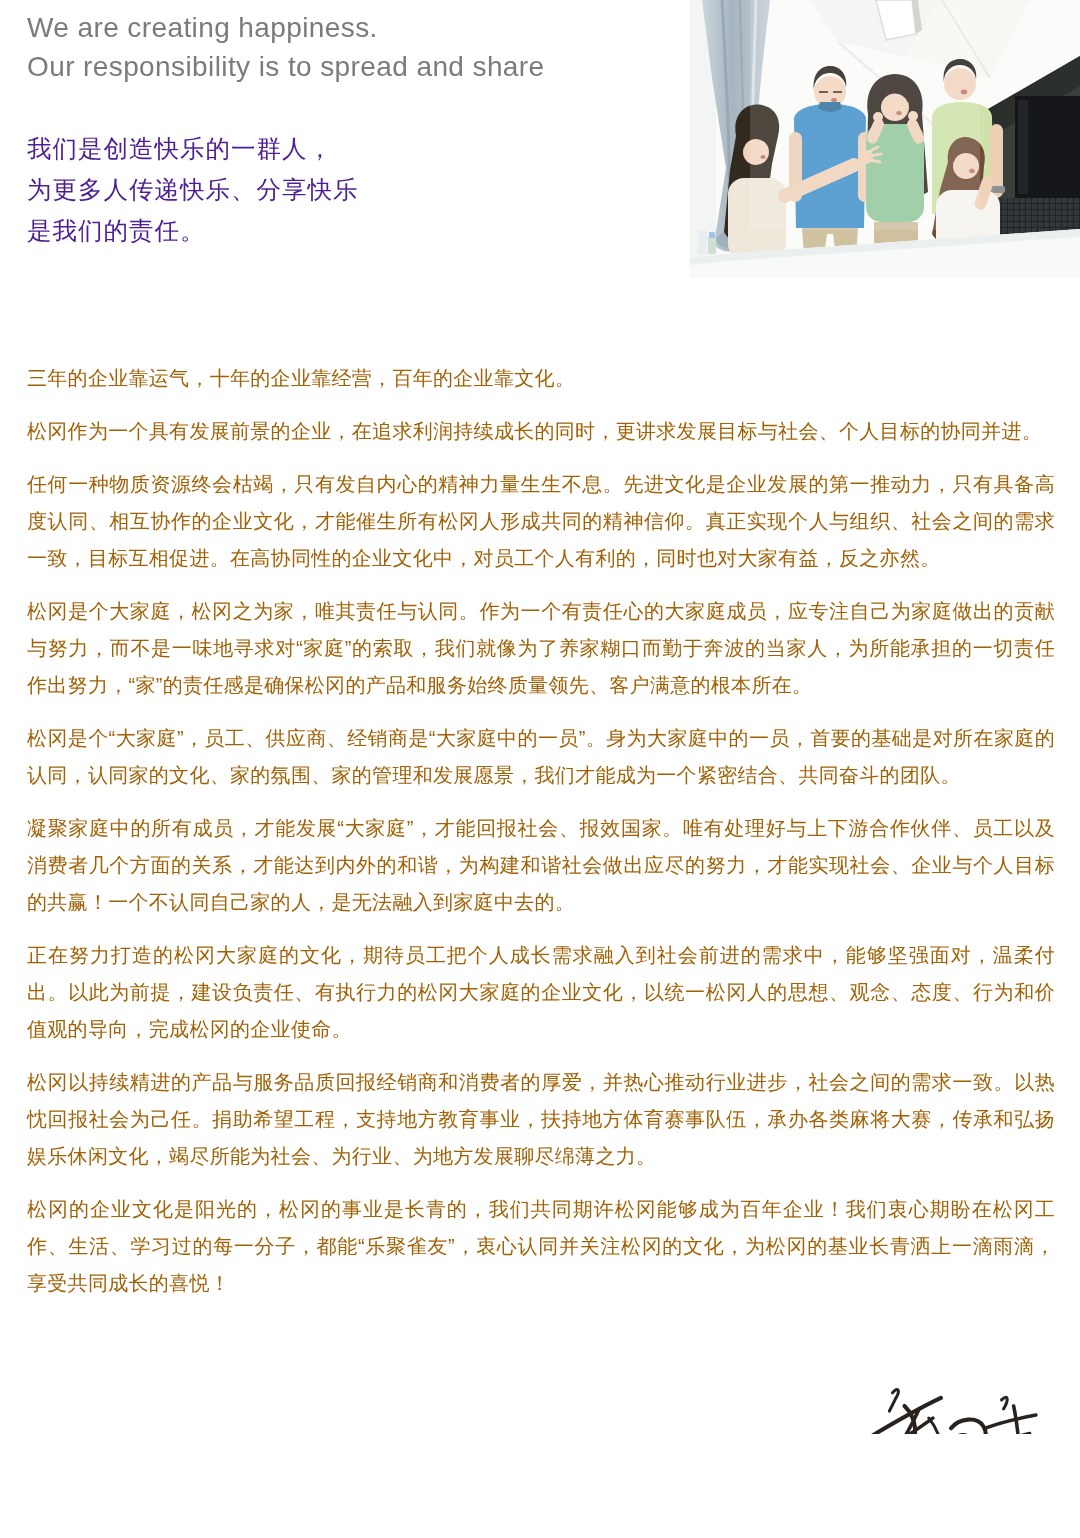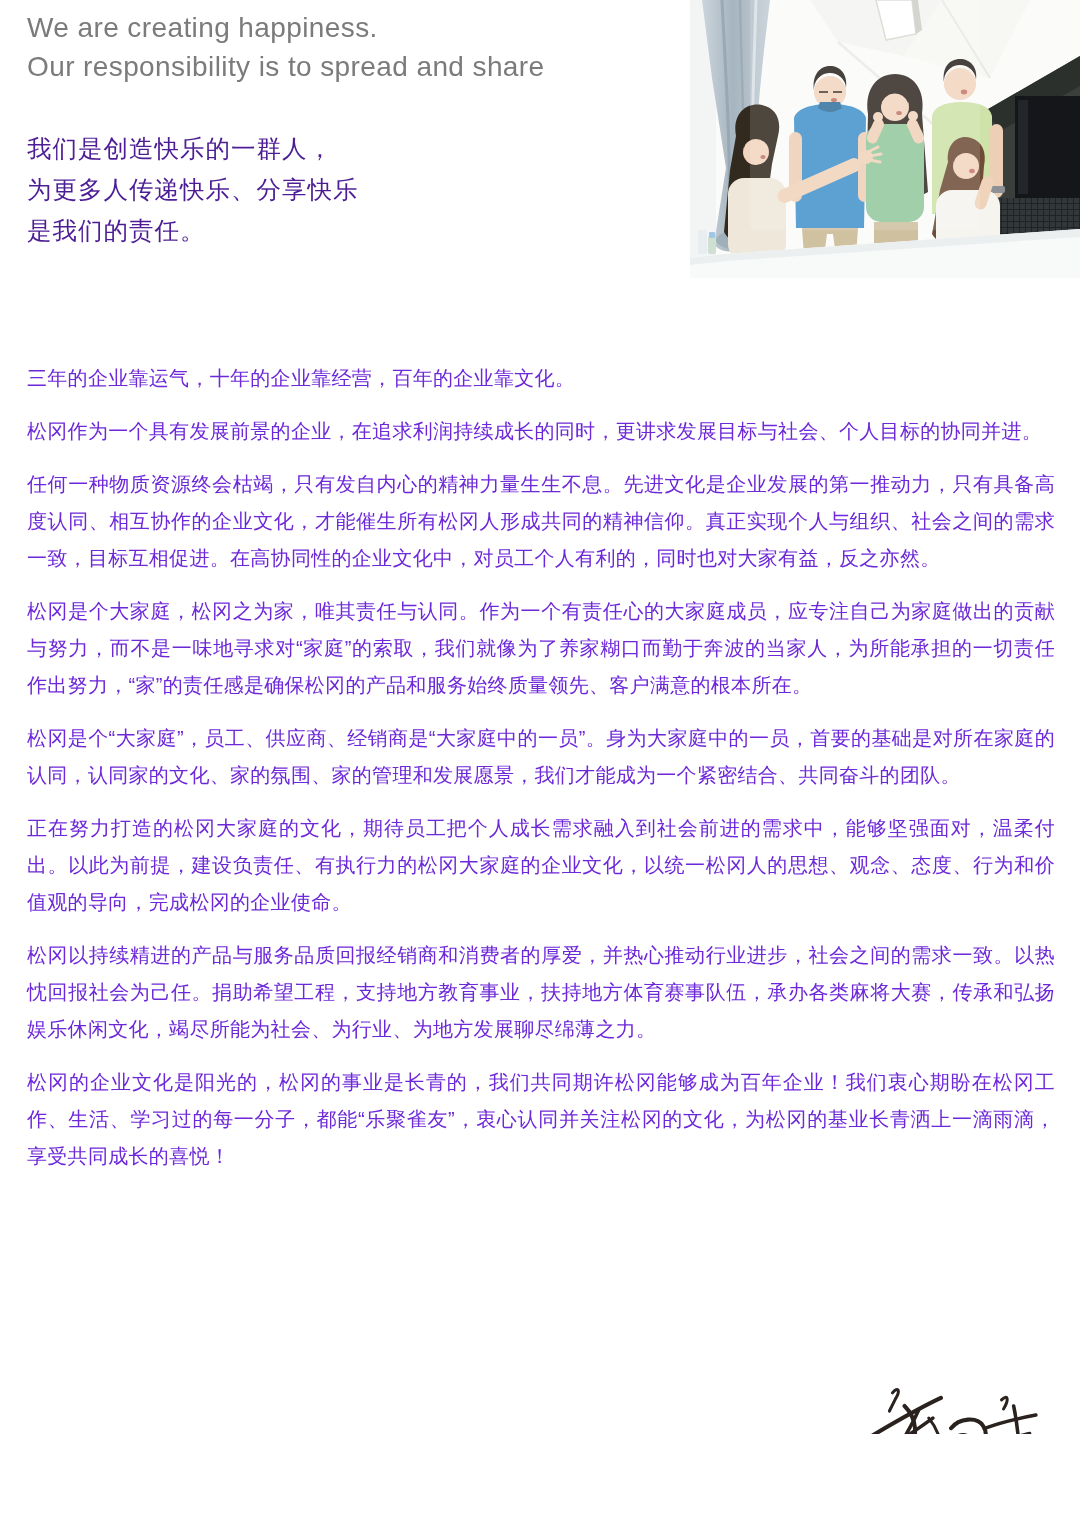--- a/index.html
+++ b/index.html
@@ -13,21 +13,21 @@
   .en-tagline span { display:block; }
   .cn-tagline { position:absolute; left:27px; top:128px; color:#4c1d95;
                 font-size:24.5px; line-height:41px; letter-spacing:1px; }
   .cn-tagline span { display:block; }
 
   .photo { position:absolute; left:690px; top:0; width:390px; height:278px; overflow:hidden; }
   .photo svg { display:block; width:390px; height:278px; }
 
   
   .letter { position:absolute; left:27px; top:360px; width:1028px;
-            color:#6d28d9; font-size:20px; line-height:37px;
+            color:#a16207; font-size:20px; line-height:37px;
             text-align:justify; letter-spacing:0.3px; }
   .letter p { margin:0 0 16px 0; }
 
   
   .sig-label { position:absolute; left:757px; top:1448px; color:#ec4899;
                font-size:21px; letter-spacing:2px; }
   .sig-svg { position:absolute; left:848px; top:1383px; width:202px; height:148px; }
 </style>
 </head>
 <body>
@@ -158,20 +158,21 @@
       </g>
     </svg>
   </figure>
 
   <section class="letter">
     <p>三年的企业靠运气，十年的企业靠经营，百年的企业靠文化。</p>
     <p>松冈作为一个具有发展前景的企业，在追求利润持续成长的同时，更讲求发展目标与社会、个人目标的协同并进。</p>
     <p>任何一种物质资源终会枯竭，只有发自内心的精神力量生生不息。先进文化是企业发展的第一推动力，只有具备高度认同、相互协作的企业文化，才能催生所有松冈人形成共同的精神信仰。真正实现个人与组织、社会之间的需求一致，目标互相促进。在高协同性的企业文化中，对员工个人有利的，同时也对大家有益，反之亦然。</p>
     <p>松冈是个大家庭，松冈之为家，唯其责任与认同。作为一个有责任心的大家庭成员，应专注自己为家庭做出的贡献与努力，而不是一味地寻求对“家庭”的索取，我们就像为了养家糊口而勤于奔波的当家人，为所能承担的一切责任作出努力，“家”的责任感是确保松冈的产品和服务始终质量领先、客户满意的根本所在。</p>
     <p>松冈是个“大家庭”，员工、供应商、经销商是“大家庭中的一员”。身为大家庭中的一员，首要的基础是对所在家庭的认同，认同家的文化、家的氛围、家的管理和发展愿景，我们才能成为一个紧密结合、共同奋斗的团队。</p>
+    <p>凝聚家庭中的所有成员，才能发展“大家庭”，才能回报社会、报效国家。唯有处理好与上下游合作伙伴、员工以及消费者几个方面的关系，才能达到内外的和谐，为构建和谐社会做出应尽的努力，才能实现社会、企业与个人目标的共赢！一个不认同自己家的人，是无法融入到家庭中去的。</p>
     <p>正在努力打造的松冈大家庭的文化，期待员工把个人成长需求融入到社会前进的需求中，能够坚强面对，温柔付出。以此为前提，建设负责任、有执行力的松冈大家庭的企业文化，以统一松冈人的思想、观念、态度、行为和价值观的导向，完成松冈的企业使命。</p>
     <p>松冈以持续精进的产品与服务品质回报经销商和消费者的厚爱，并热心推动行业进步，社会之间的需求一致。以热忱回报社会为己任。捐助希望工程，支持地方教育事业，扶持地方体育赛事队伍，承办各类麻将大赛，传承和弘扬娱乐休闲文化，竭尽所能为社会、为行业、为地方发展聊尽绵薄之力。</p>
     <p>松冈的企业文化是阳光的，松冈的事业是长青的，我们共同期许松冈能够成为百年企业！我们衷心期盼在松冈工作、生活、学习过的每一分子，都能“乐聚雀友”，衷心认同并关注松冈的文化，为松冈的基业长青洒上一滴雨滴，享受共同成长的喜悦！</p>
   </section>
 
   <span class="sig-label">董事长：</span>
   <svg class="sig-svg" viewBox="0 0 200 145" xmlns="http://www.w3.org/2000/svg">
     <g fill="none" stroke="#2a221e" stroke-linecap="round" stroke-linejoin="round">
       <path d="M44,9 C50,2 52,7 47,15 L41,27" stroke-width="3"></path>
       <path d="M3,64 C26,50 62,28 92,14" stroke-width="4"></path>

